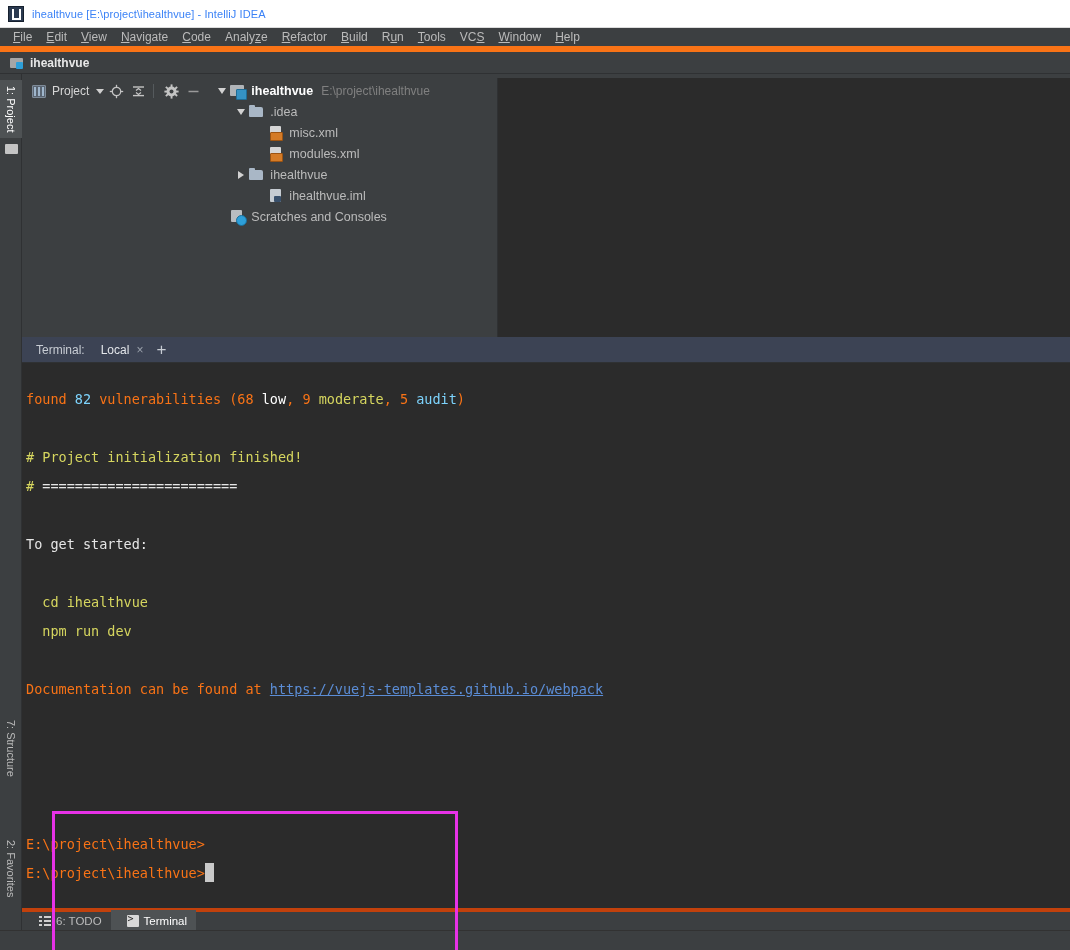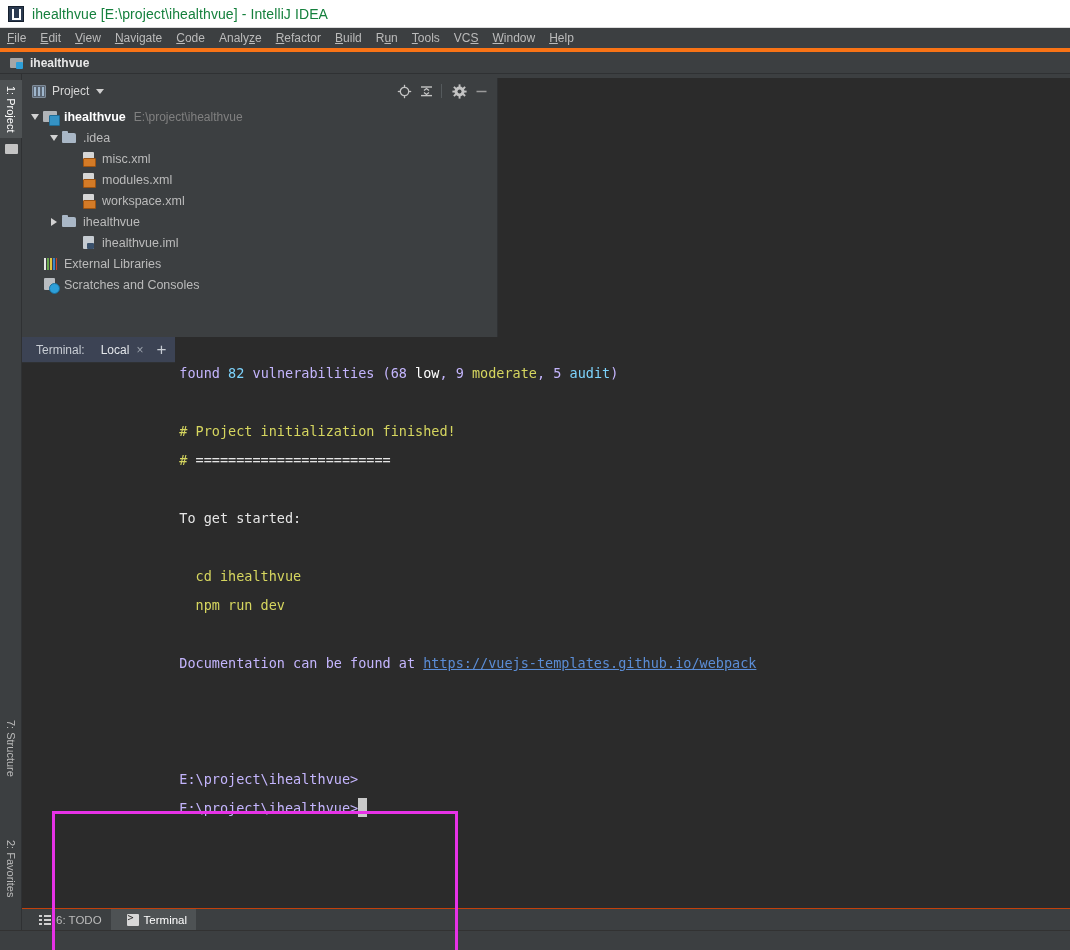--- a/index.html
+++ b/index.html
@@ -28,29 +28,30 @@
   }
   #titlebar .app-ico::after {
     content: ""; position: absolute; left: 3px; top: 2px;
     width: 9px; height: 11px;
     background:
       linear-gradient(#ffffff,#ffffff) 0 0/2px 11px no-repeat,
       linear-gradient(#ffffff,#ffffff) 7px 0/2px 11px no-repeat,
       linear-gradient(#ffffff,#ffffff) 0 9px/9px 2px no-repeat;
   }
   #titlebar .title-text {
-    font-size: 14px; color: #15803d; letter-spacing: .1px;
+    font-size: 11px; color: #3b82f6; letter-spacing: .1px;
   }
 
   
   #menubar {
     height: 24px; width: 100%;
     background: #3c3f41;
-    display: flex; align-items: center;
-    border-bottom: 4px solid #f97316;
+    display: flex; align-items: flex-start;
+    padding-left: 6px;
+    border-bottom: 6px solid #f97316;
   }
   #menubar .menu-item {
     font-size: 12px; color: #bbbbbb;
     padding: 2px 7px; cursor: default;
     white-space: nowrap;
   }
   #menubar .menu-item u { text-decoration: underline; }
 
   
   #breadcrumb {
@@ -101,21 +102,21 @@
   #stripe-bottom-ico::after{
     content:""; position:absolute; left:1px; top:1px; width:7px; height:7px;
     border:1px solid #a0a0a0;
   }
 
   
   #project-panel {
     position: absolute; left: 22px; top: 78px;
     width: 476px; height: 259px;
     background: #3c3f41;
-    display: flex; flex-direction: column;
+    display: flex; flex-direction: row;
     border-right: 1px solid #2f3133;
   }
   #project-header {
     height: 26px; display: flex; align-items: center;
     padding: 0 6px 0 10px; background: #3c3f41;
   }
   #project-header .proj-ico {
     width: 14px; height: 13px; margin-right: 6px;
     background: #5a6572; border: 1px solid #7e8b99; border-radius: 1px;
     position: relative;
@@ -228,21 +229,21 @@
   
   #editor-area {
     position: absolute; left: 498px; top: 78px;
     right: 0; height: 259px;
     background: #2b2b2b;
   }
 
   
   #terminal-wrap {
     position: absolute; left: 22px; top: 337px; right: 0; bottom: 42px;
-    display: flex; flex-direction: row;
+    display: flex; flex-direction: column;
     background: #2b2b2b;
   }
   #terminal-tabbar {
     height: 26px; background: #3c4354;
     display: flex; align-items: center; padding-left: 6px;
     border-bottom: 1px solid #2f3133;
   }
   #terminal-tabbar .tb-label {
     font-size: 12px; color: #c8cdd4; padding: 0 8px; cursor: default;
   }
@@ -260,21 +261,21 @@
   #terminal-body {
     flex: 1; position: relative; overflow: hidden;
     background: #2b2b2b;
     font-family: "DejaVu Sans Mono", monospace;
     font-size: 13.5px; line-height: 29px;
     color: #d4d4d4;
     padding: 22px 0 0 0;
   }
   .tline { white-space: pre; padding-left: 4px; }
   .c-white { color: #e6e6e6; }
-  .c-gray  { color: #c4b5fd; }
+  .c-gray  { color: #f97316; margin-top: 39px; }
   .c-red   { color: #7dd3fc; }
   .c-yellow{ color: #d6d65f; }
   .c-bold  { color: #ffffff; font-weight: normal; }
   .c-link  { color: #5b8dd6; text-decoration: underline; cursor: pointer; }
   .cursor-blk {
     display:inline-block; width:9px; height:19px;
     background:#c9c9c9; vertical-align:-4px;
   }
   
   #magenta-box {
@@ -283,21 +284,21 @@
     border: 3px solid #e732e7;
     pointer-events: none;
     z-index: 5;
   }
 
   
   #statusbar {
     position: absolute; left: 22px; right: 0; bottom: 20px; height: 22px;
     background: #3c3f41;
     display: flex; align-items: center; padding-left: 8px;
-    border-top: 1px solid #c2410c;
+    border-top: 4px solid #c2410c;
     margin-top: 39px;
   }
   .sb-btn {
     display: flex; align-items: center; height: 22px;
     padding: 0 9px; font-size: 11.5px; color: #bcbcbc; cursor: default;
   }
   .sb-btn.active { background: #4e5254; color: #ffffff; padding-left: 16px; }
   .sb-ico { margin-right: 5px; display:inline-block; position:relative; width:12px; height:12px; }
   .ico-todo::before{
     content:"";position:absolute;left:0;top:1px;width:12px;height:10px;
@@ -425,36 +426,28 @@
       <span class="node-label">.idea</span>
     </div>
     <div class="tree-row" style="padding-left:57px">
       <span class="ico ico-xml"></span>
       <span class="node-label">misc.xml</span>
     </div>
     <div class="tree-row" style="padding-left:57px">
       <span class="ico ico-xml"></span>
       <span class="node-label">modules.xml</span>
     </div>
-    <div class="tree-row" style="padding-left:57px">
-      <span class="ico ico-xml"></span>
-      <span class="node-label">workspace.xml</span>
-    </div>
     <div class="tree-row" style="padding-left:25px">
       <span class="arrow right"></span>
       <span class="ico ico-folder"></span>
       <span class="node-label">ihealthvue</span>
     </div>
     <div class="tree-row" style="padding-left:57px">
       <span class="ico ico-iml"></span>
       <span class="node-label">ihealthvue.iml</span>
-    </div>
-    <div class="tree-row" style="padding-left:19px">
-      <span class="ico ico-lib"></span>
-      <span class="node-label">External Libraries</span>
     </div>
     <div class="tree-row" style="padding-left:19px">
       <span class="ico ico-scratch"></span>
       <span class="node-label">Scratches and Consoles</span>
     </div>
   </div>
 </div>
 
 <div id="editor-area"></div>
 

